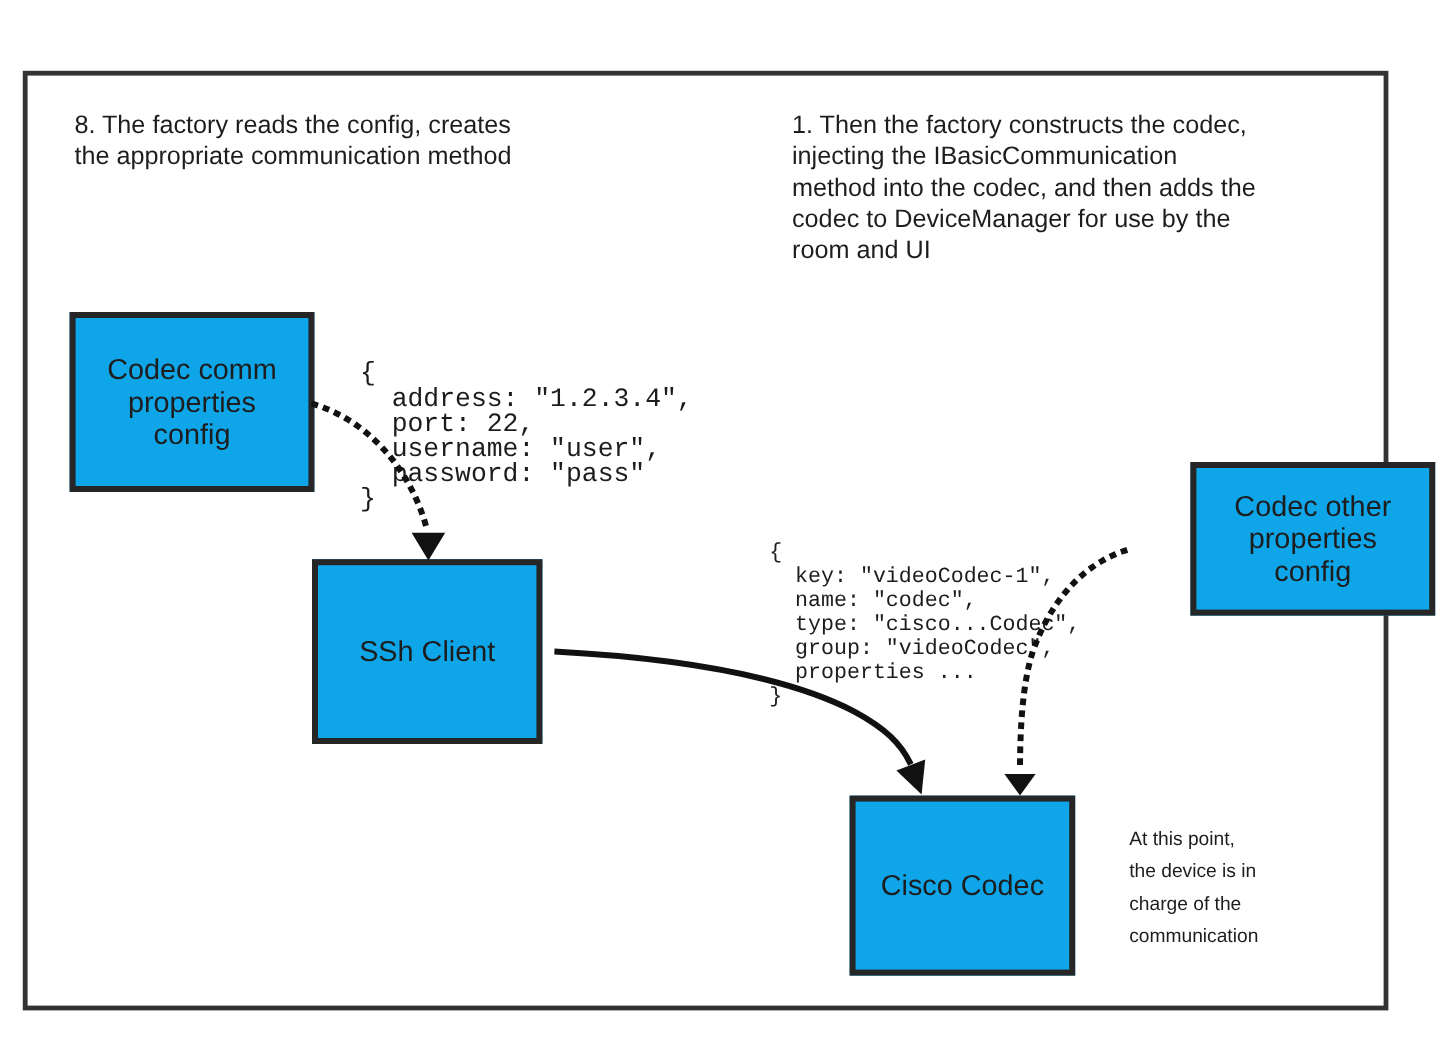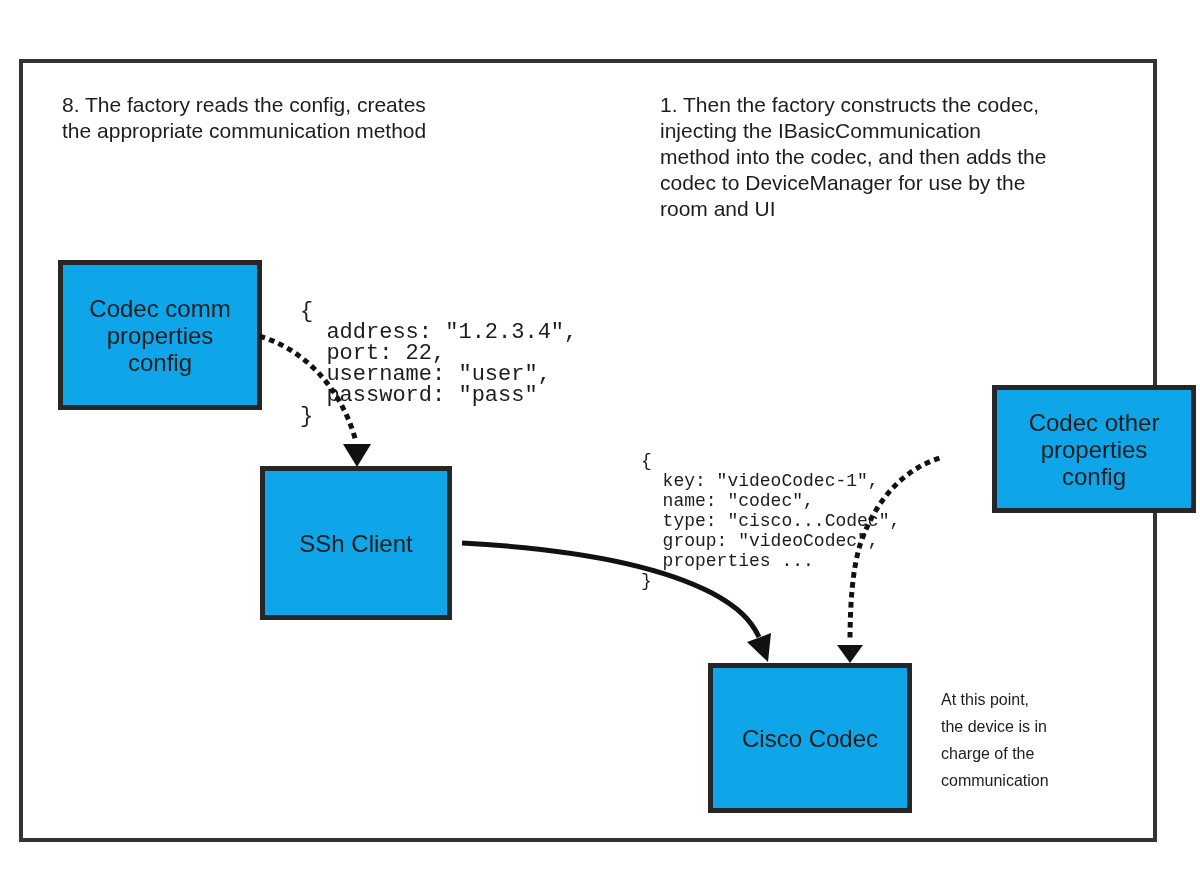--- a/index.html
+++ b/index.html
@@ -53,21 +53,21 @@
     justify-content: center;
     text-align: center;
     font-size: 24px;
     line-height: 27px;
     white-space: pre-line;
     z-index: 2;
   }
   #node-codec-comm-config  { left: 58px;  top: 260px; width: 204px; height: 150px; }
   #node-ssh-client         { left: 260px; top: 466px; width: 192px; height: 154px; }
   #node-codec-other-config { left: 960px; top: 385px; width: 204px; height: 128px; margin-left: 32px; }
-  #node-cisco-codec        { left: 708px; top: 663px; width: 204px; height: 150px; }
+  #node-cisco-codec        { left: 708px; top: 663px; width: 188px; height: 150px; }
   pre.code {
     position: absolute;
     margin: 0;
     font-family: "Liberation Mono", monospace;
     color: #1c1c1c;
     z-index: 1;
   }
   #code-comm-properties {
     left: 300px;
     top: 301px;

